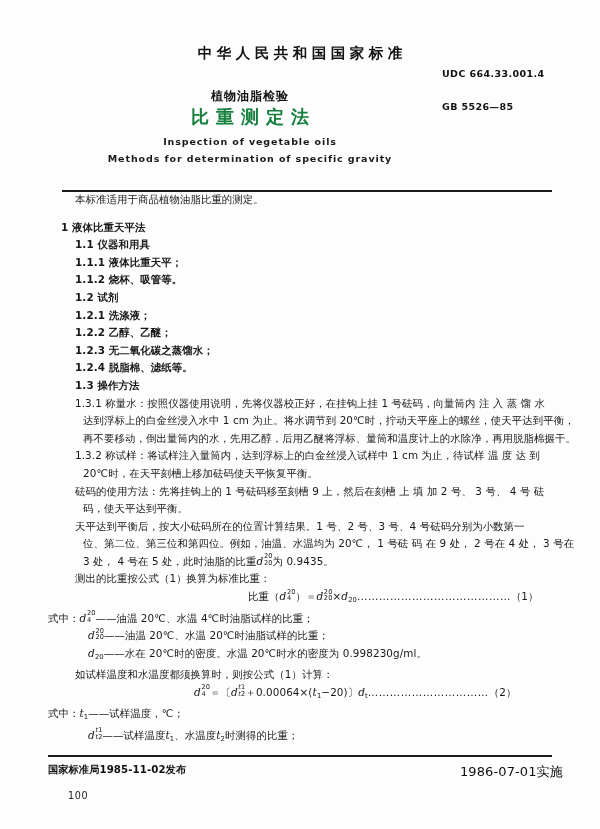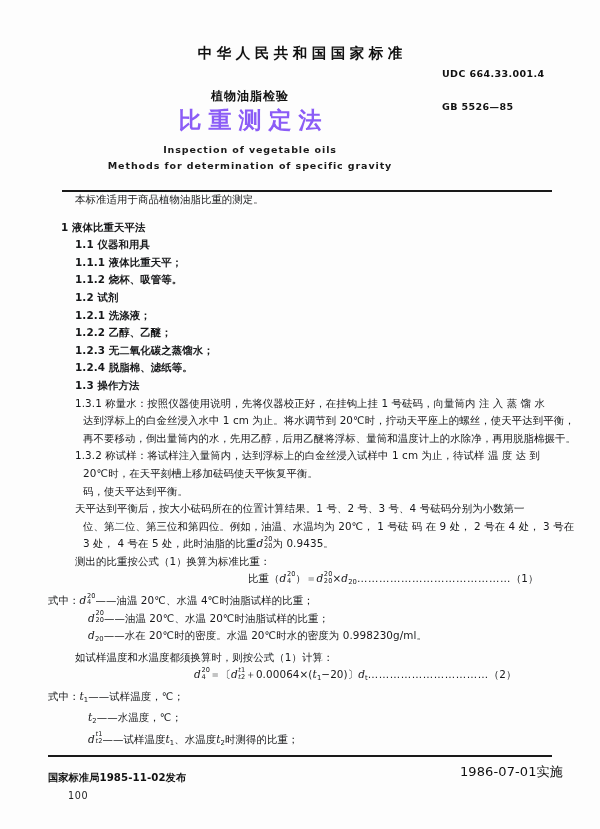--- a/index.html
+++ b/index.html
@@ -42,25 +42,25 @@
     text-align: center;
   }
   .std-title-line1 {
     font-size: 12px;
     font-weight: bold;
     letter-spacing: 1px;
     color: #111;
     line-height: 1.35;
   }
   .std-title-line2 {
-    font-size: 23px;
+    font-size: 18px;
     font-weight: bold;
     letter-spacing: 7px;
     text-indent: 7px;
-    color: #8b5cf6;
+    color: #15803d;
     line-height: 1.45;
   }
   .std-subtitle-en1,
   .std-subtitle-en2 {
     font-size: 9.5px;
     font-weight: bold;
     letter-spacing: 0.9px;
     color: #1a1a1a;
     margin-top: 5px;
     line-height: 1.5;
@@ -157,21 +157,20 @@
 
   
   .footer-left {
     position: absolute;
     top: 763px;
     left: 48px;
     font-size: 10.2px;
     font-weight: bold;
     letter-spacing: 0.1px;
     color: #111;
-    margin-top: 8px;
   }
   .footer-right {
     position: absolute;
     top: 763px;
     left: 460px;
     font-size: 13px;
     font-weight: normal;
     letter-spacing: 0.1px;
     color: #111;
   }
@@ -221,20 +220,21 @@
     <div class="ln bold ind-sub">1.2.4   脱脂棉、滤纸等。</div>
     <div class="ln bold ind-sub">1.3   操作方法</div>
 
     <div class="ln ind-1">1.3.1   称量水：按照仪器使用说明，先将仪器校正好，在挂钩上挂 1 号砝码，向量筒内 注 入 蒸 馏 水</div>
     <div class="ln ind-hang">达到浮标上的白金丝浸入水中 1 cm 为止。将水调节到 20℃时，拧动天平座上的螺丝，使天平达到平衡，</div>
     <div class="ln ind-hang">再不要移动，倒出量筒内的水，先用乙醇，后用乙醚将浮标、量筒和温度计上的水除净，再用脱脂棉搌干。</div>
 
     <div class="ln ind-1">1.3.2   称试样：将试样注入量筒内，达到浮标上的白金丝浸入试样中 1 cm 为止，待试样 温 度 达 到</div>
     <div class="ln ind-hang">20℃时，在天平刻槽上移加砝码使天平恢复平衡。</div>
 
+    <div class="ln ind-1">砝码的使用方法：先将挂钩上的 1 号砝码移至刻槽 9 上，然后在刻槽 上 填 加 2 号、 3 号、 4 号 砝</div>
     <div class="ln ind-hang">码，使天平达到平衡。</div>
 
 
     <div class="ln ind-1">天平达到平衡后，按大小砝码所在的位置计算结果。1 号、2 号、3 号、4 号砝码分别为小数第一</div>
     <div class="ln ind-hang">位、第二位、第三位和第四位。例如，油温、水温均为 20℃， 1 号砝 码 在 9 处， 2 号在 4 处， 3 号在</div>
 
     <div class="ln ind-hang">
       <span>3 处， 4 号在 5 处，此时油脂的比重</span><span class="mv">d</span><span class="frac"><span>20</span><span>20</span></span><span>为 0.9435。</span>
     </div>
 
@@ -259,23 +259,20 @@
     <div class="ln ind-1">如试样温度和水温度都须换算时，则按公式（1）计算：</div>
 
     <div class="ln ind-eq2">
       <span class="mv">d</span><span class="frac"><span>20</span><span>4</span></span><span>＝〔</span><span class="mv">d</span><span class="frac"><span><i>t</i><span style="display:inline">1</span></span><span><i>t</i><span style="display:inline">2</span></span></span><span>＋0.00064×(</span><span class="mv">t</span><span class="sub">1</span><span>−20)〕</span><span class="mv">d</span><span class="sub">t</span><span class="dots">……………………………</span><span>（2）</span>
     </div>
 
     <div class="ln">
       <span>式中：</span><span class="mv">t</span><span class="sub">1</span><span>——试样温度，℃；</span>
     </div>
 
-    <div class="ln ind-def">
-      <span class="mv">t</span><span class="sub">2</span><span>——水温度，℃；</span>
-    </div>
 
     <div class="ln ind-def">
       <span class="mv">d</span><span class="frac"><span><i>t</i><span style="display:inline">1</span></span><span><i>t</i><span style="display:inline">2</span></span></span><span>——试样温度</span><span class="mv">t</span><span class="sub">1</span><span>、水温度</span><span class="mv">t</span><span class="sub">2</span><span>时测得的比重；</span>
     </div>
 
   </div>
 
   <div class="rule-bottom"></div>
 
   <div class="footer-left">国家标准局1985-11-02发布</div>

